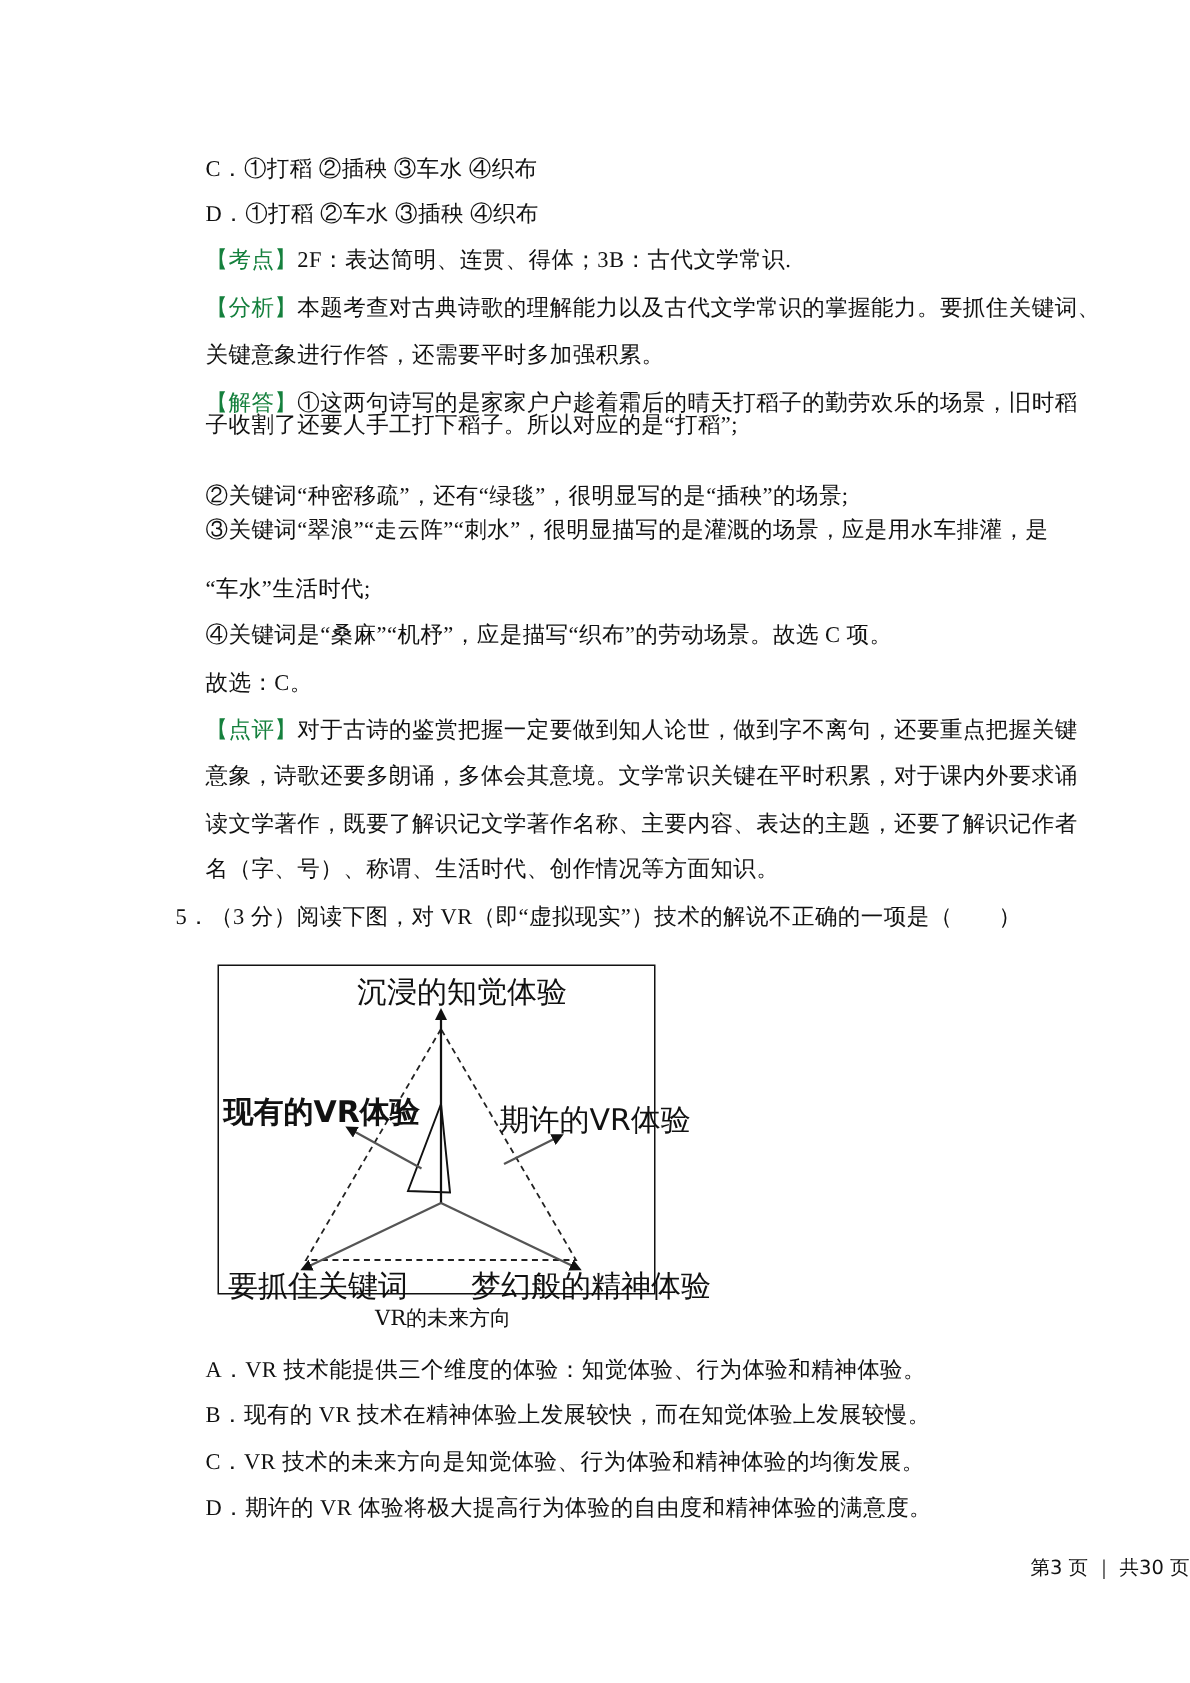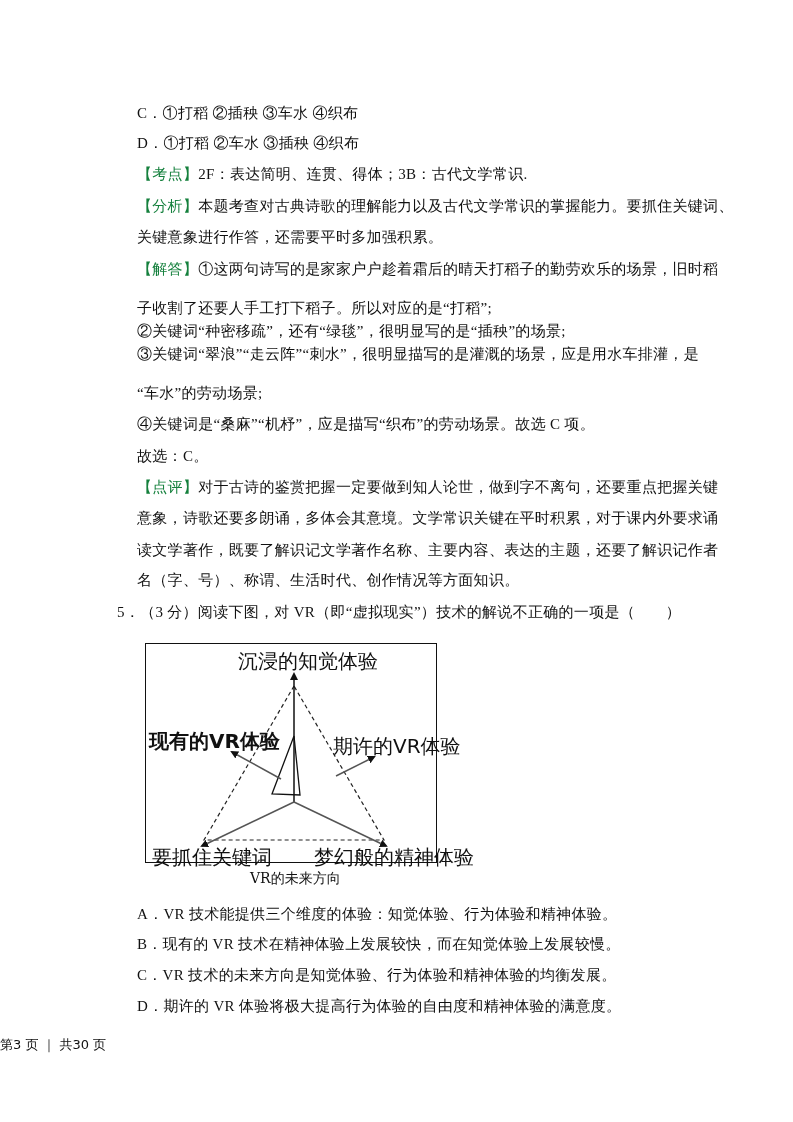--- a/index.html
+++ b/index.html
@@ -6,21 +6,21 @@
   body { width: 793px; height: 1122px; position: relative; overflow: hidden;
          font-family: "DejaVu Serif", "Liberation Serif", serif; color: #111; }
   .line { position: absolute; left: 137px; font-size: 15px; line-height: 20px; white-space: nowrap; letter-spacing: 0.3px; font-family: Liberation Serif, serif; }
   .tag { color: #15803d; }
   .q { left: 117px; }
   .opt { left: 137px; }
   .figure { position: absolute; left: 145px; top: 643px; width: 292px; height: 220px; border: 1.5px solid #111; box-sizing: border-box; }
   .figure svg { position: absolute; left: 0; top: 0; }
   .fig-label { position: absolute; font-size: 20px; white-space: nowrap; font-family: "DejaVu Sans", sans-serif; }
   .caption { position: absolute; left: 250px; top: 870px; font-size: 14px; }
-  .footer { position: absolute; left: 0; width: 793px; top: 1036px; text-align: left; font-size: 13px; font-family: "DejaVu Sans", sans-serif; }
+  .footer { position: absolute; left: 0; width: 793px; top: 1036px; text-align: right; font-size: 13px; font-family: "DejaVu Sans", sans-serif; }
 </style>
 </head>
 <body>
 
 <div class="line opt" style="top:103px">
   <span>C．</span><span>①打稻 ②插秧 ③车水 ④织布</span>
 </div>
 <div class="line opt" style="top:133px">
   <span>D．</span><span>①打稻 ②车水 ③插秧 ④织布</span>
 </div>
@@ -30,24 +30,24 @@
 </div>
 
 <div class="line" style="top:196px">
   <span class="tag">【分析】</span><span>本题考查对古典诗歌的理解能力以及古代文学常识的掌握能力。要抓住关键词、</span>
 </div>
 <div class="line" style="top:227px">关键意象进行作答，还需要平时多加强积累。</div>
 
 <div class="line" style="top:259px">
   <span class="tag">【解答】</span><span>①这两句诗写的是家家户户趁着霜后的晴天打稻子的勤劳欢乐的场景，旧时稻</span>
 </div>
-<div class="line" style="top:298px">子收割了还要人手工打下稻子。所以对应的是“打稻”;</div>
+<div class="line" style="top:274px">子收割了还要人手工打下稻子。所以对应的是“打稻”;</div>
 <div class="line" style="top:321px">②关键词“种密移疏”，还有“绿毯”，很明显写的是“插秧”的场景;</div>
 <div class="line" style="top:344px">③关键词“翠浪”“走云阵”“刺水”，很明显描写的是灌溉的场景，应是用水车排灌，是</div>
-<div class="line" style="top:383px">“车水”的劳动场景;</div>
+<div class="line" style="top:383px">“车水”生活时代;</div>
 <div class="line" style="top:414px">④关键词是“桑麻”“机杼”，应是描写“织布”的劳动场景。故选 C 项。</div>
 <div class="line" style="top:446px">故选：C。</div>
 
 <div class="line" style="top:477px">
   <span class="tag">【点评】</span><span>对于古诗的鉴赏把握一定要做到知人论世，做到字不离句，还要重点把握关键</span>
 </div>
 <div class="line" style="top:508px">意象，诗歌还要多朗诵，多体会其意境。文学常识关键在平时积累，对于课内外要求诵</div>
 <div class="line" style="top:540px">读文学著作，既要了解识记文学著作名称、主要内容、表达的主题，还要了解识记作者</div>
 <div class="line" style="top:570px">名（字、号）、称谓、生活时代、创作情况等方面知识。</div>
 

